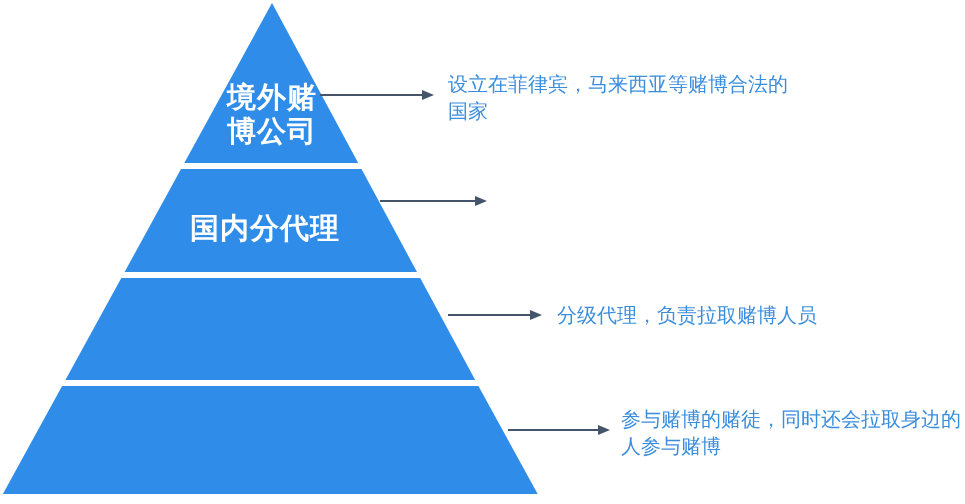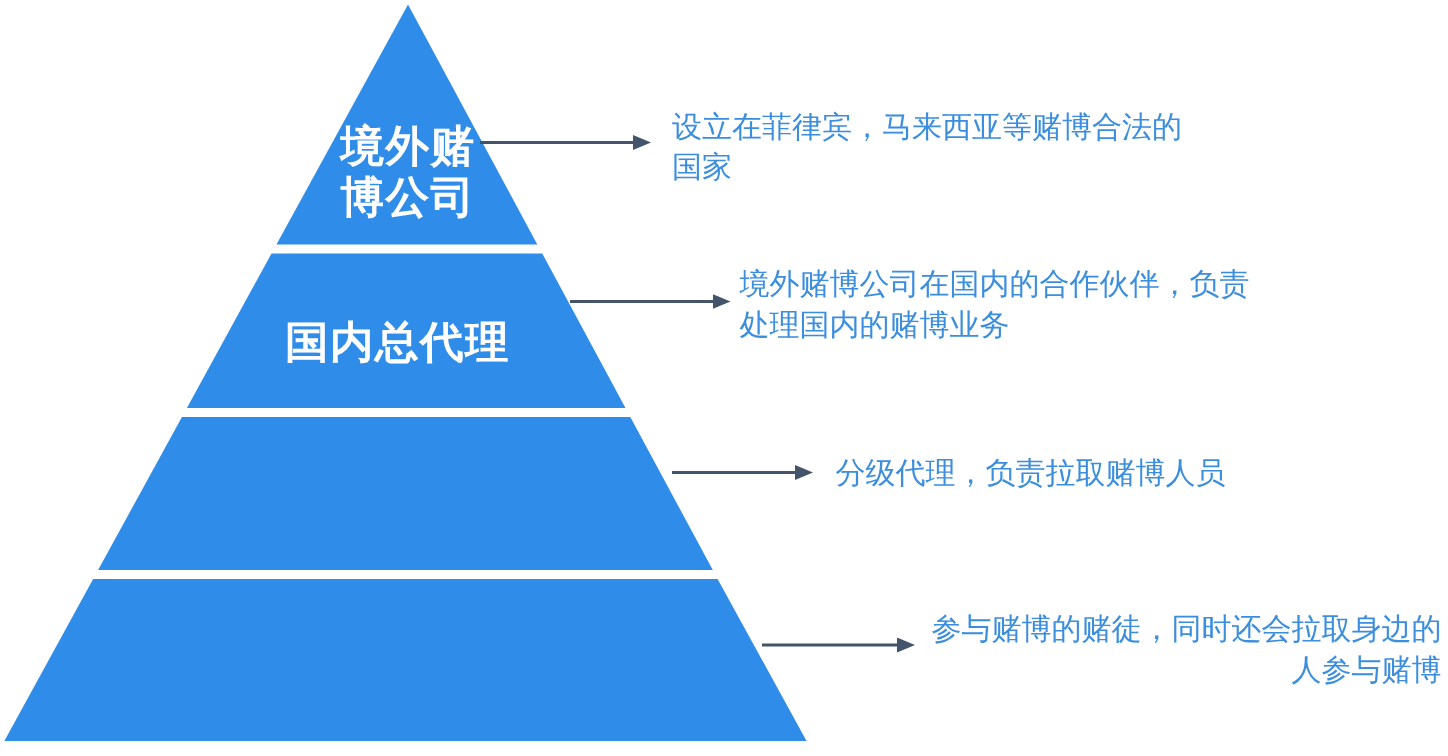--- a/index.html
+++ b/index.html
@@ -61,28 +61,26 @@
 
     <line class="arrow-line" x1="320" y1="95" x2="424" y2="95" marker-end="url(#arrowTip)"></line>
     <line class="arrow-line" x1="380" y1="201" x2="477" y2="201" marker-end="url(#arrowTip)"></line>
     <line class="arrow-line" x1="448" y1="315" x2="532" y2="315" marker-end="url(#arrowTip)"></line>
     <line class="arrow-line" x1="508" y1="430" x2="600" y2="430" marker-end="url(#arrowTip)"></line>
   </svg>
 
   <div class="tier-label" style="left:92px; top:80px;">境外赌
 博公司</div>
 
-  <div class="tier-label" style="left:85px; top:211px;">国内总代理</div>
+  <div class="tier-label" style="left:85px; top:211px;">国内分代理</div>
 
 
 
   <div class="annotation" style="left:448px; top:71px;">设立在菲律宾，马来西亚等赌博合法的
 国家</div>
 
-  <div class="annotation" style="left:493px; top:176px;">境外赌博公司在国内的合作伙伴，负责
-处理国内的赌博业务</div>
 
   <div class="annotation" style="left:557px; top:302px;">分级代理，负责拉取赌博人员</div>
 
-  <div class="annotation" style="left:621px; top:406px;text-align:right;">参与赌博的赌徒，同时还会拉取身边的
+  <div class="annotation" style="left:621px; top:406px;">参与赌博的赌徒，同时还会拉取身边的
 人参与赌博</div>
 
 </div>
 
 </body></html>

